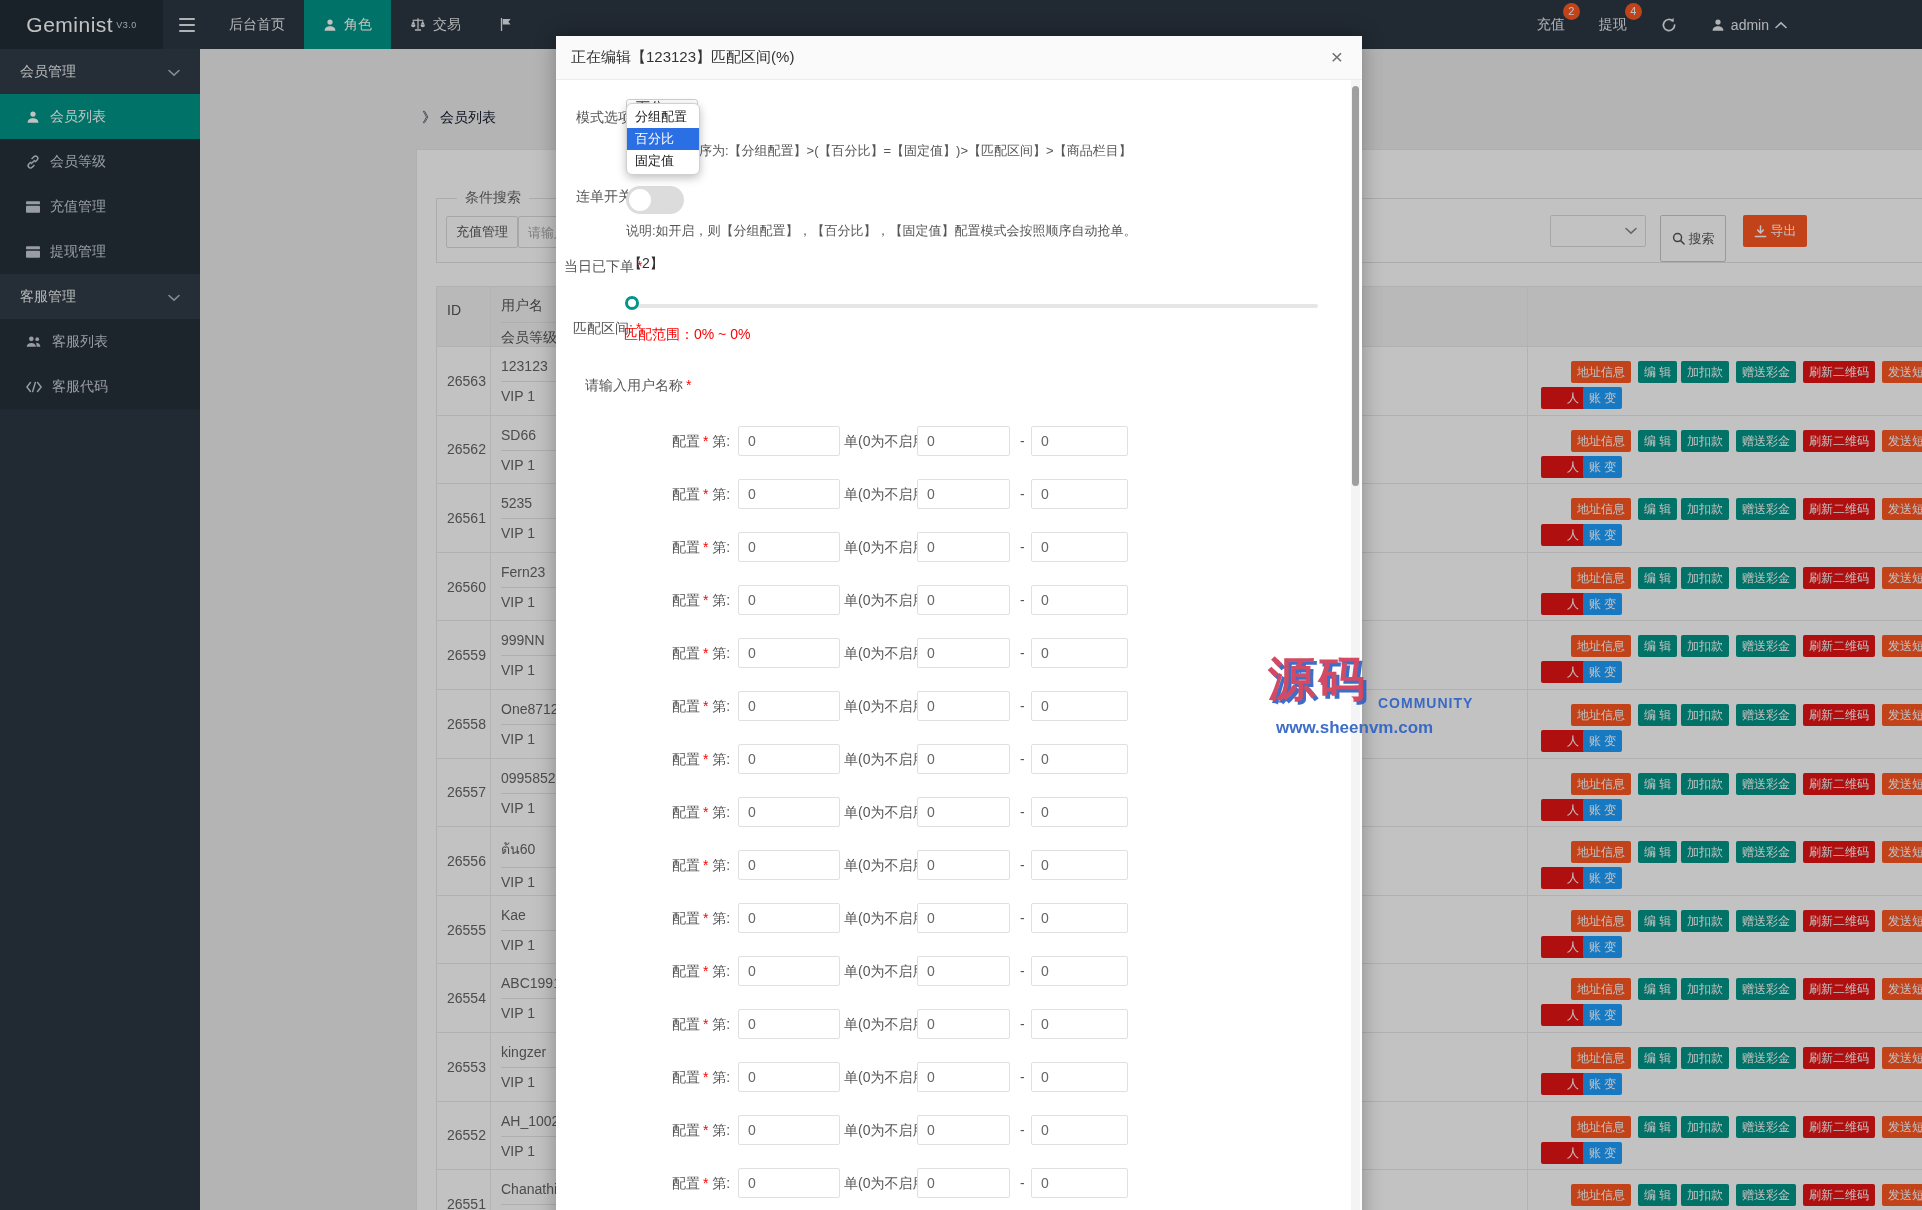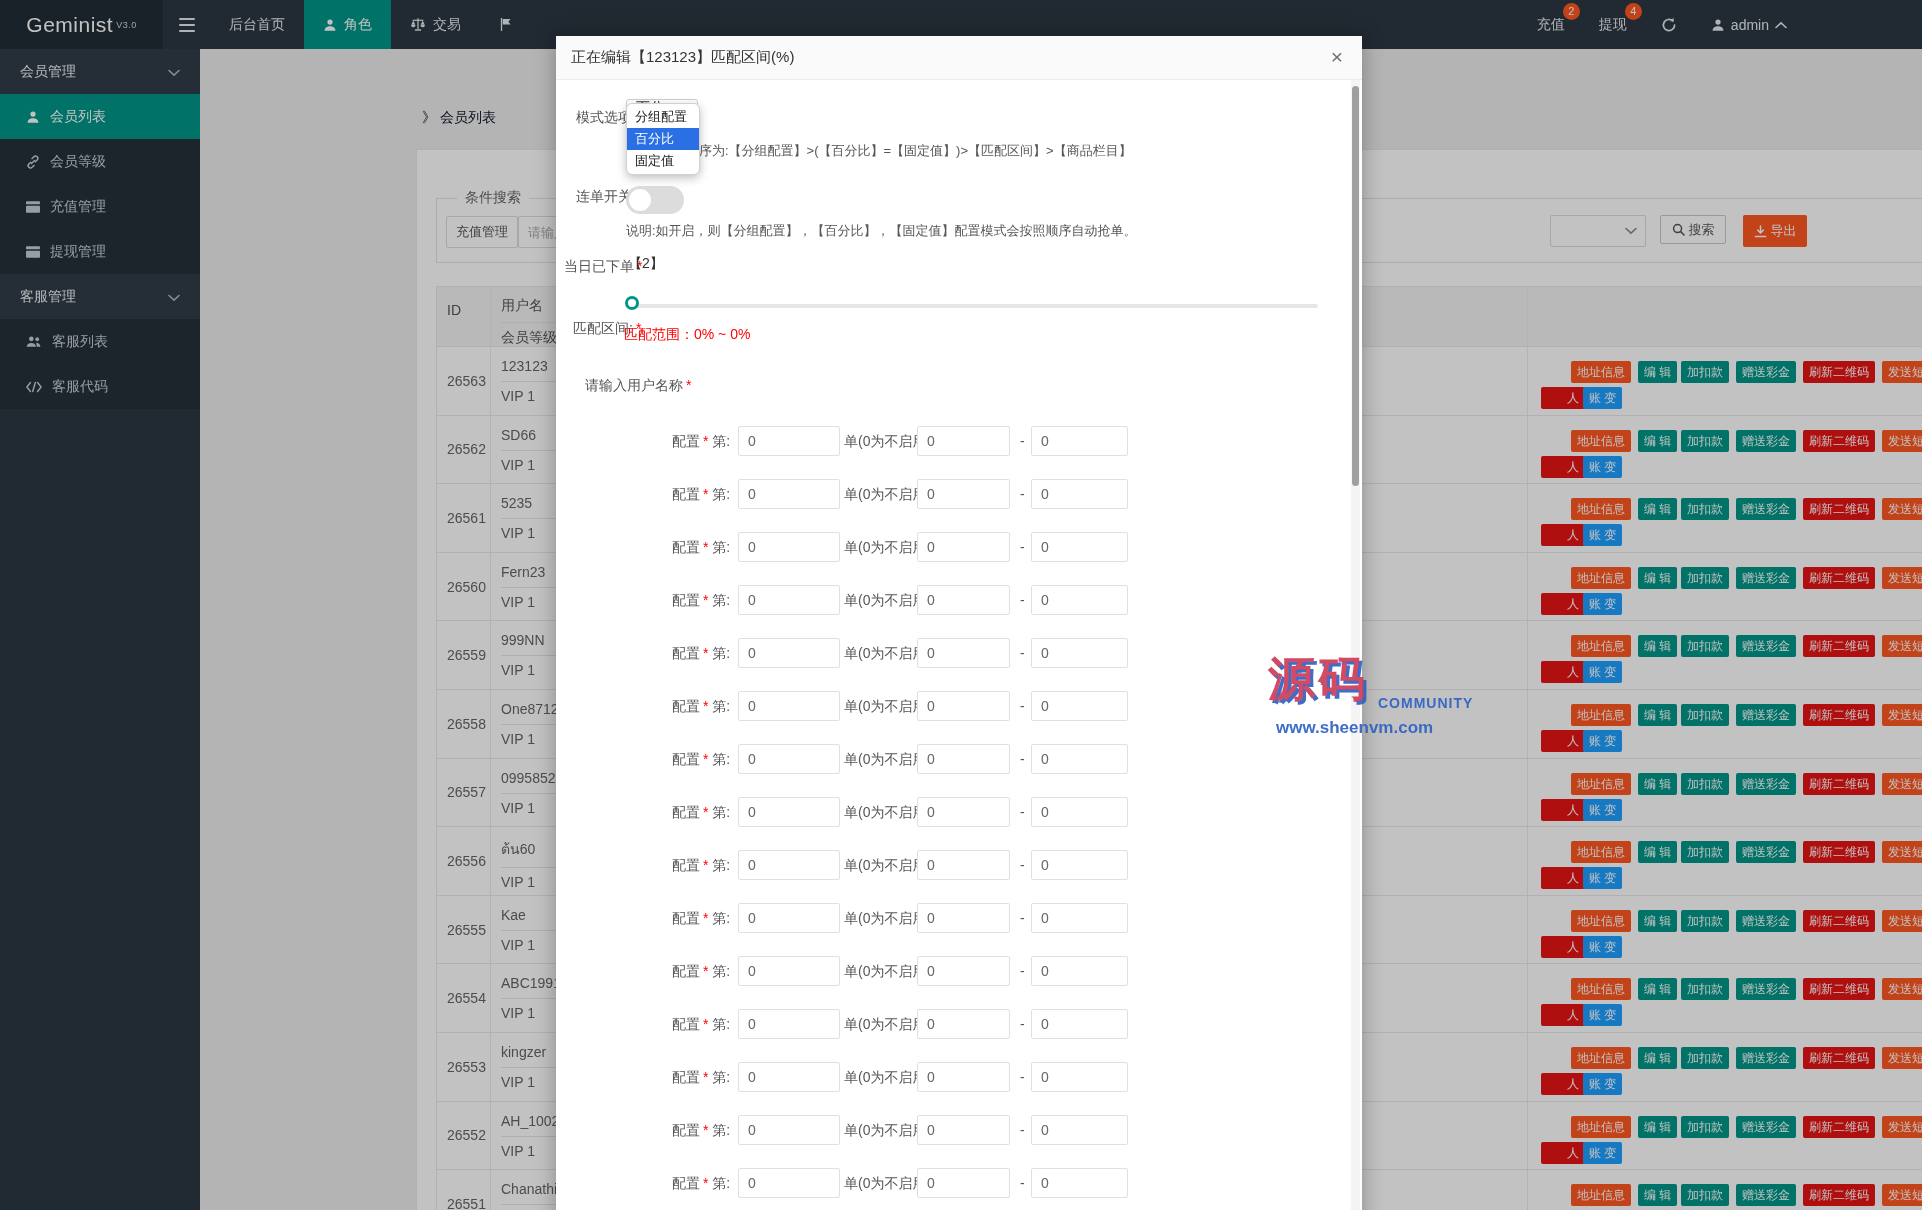--- a/index.html
+++ b/index.html
@@ -30,21 +30,21 @@
   
   .main { position:absolute; left:200px; top:49px; right:0; bottom:0; background:#ededed; }
   .breadcrumb { position:absolute; left:222px; top:60px; font-size:14px; color:#0f172a; z-index:1; }
   .card { position:absolute; left:216px; top:100px; width:1691px; height:1110px; background:#fff; border:1px solid #e8e8e8; }
   fieldset.search-fs { position:absolute; left:236px; top:140px; width:1654px; height:74px; border:1px solid #e3e3e3; }
   fieldset.search-fs legend { margin-left:20px; padding:0 8px; font-size:14px; color:#666; }
   .inp-like { position:absolute; height:32px; border:1px solid #dcdcdc; background:#fff; border-radius:2px; font-size:13px; color:#565656; display:flex; align-items:center; justify-content:center; }
   .inp { position:absolute; height:32px; border:1px solid #dcdcdc; background:#fff; border-radius:2px; font-size:13px; color:#333; padding:0 9px; font-family:inherit; }
   .inp::placeholder { color:#aaa; }
   .tail-select { position:absolute; left:1350px; top:166px; width:96px; height:32px; border:1px solid #dcdcdc; background:#fff; border-radius:2px; display:flex; align-items:center; justify-content:flex-end; padding-right:8px; color:#888; }
-  .btn-outline { position:absolute; left:1460px; top:166px; width:66px; height:29px; background:#fff; border:1px solid #c9c9c9; border-radius:2px; font-size:13px; color:#565656; display:flex; align-items:center; justify-content:center; gap:4px; cursor:pointer; }
+  .btn-outline { position:absolute; left:1460px; top:166px; width:66px; height:47px; background:#fff; border:1px solid #c9c9c9; border-radius:2px; font-size:13px; color:#565656; display:flex; align-items:center; justify-content:center; gap:4px; cursor:pointer; }
   .btn-orange { position:absolute; left:1543px; top:166px; width:64px; height:32px; background:#ff5722; border:none; border-radius:2px; font-size:13px; color:#fff; display:flex; align-items:center; justify-content:center; gap:4px; cursor:pointer; }
 
   
   .table { position:absolute; left:236px; top:237px; width:1651px; border:1px solid #e9e9e9; border-bottom:none; background:#fff; }
   .trow { display:flex; border-bottom:1px solid #e9e9e9; position:relative; }
   .thead { background:#f4f4f4; height:60px; }
   .tbody-row { height:68.6px; background:#fff; }
   .td { padding:11px 10px; font-size:14px; color:#666; border-right:1px solid #ebebeb; overflow:visible; }
   .td:last-child { border-right:none; }
   .thead .td { color:#555; padding-top:10px; }

